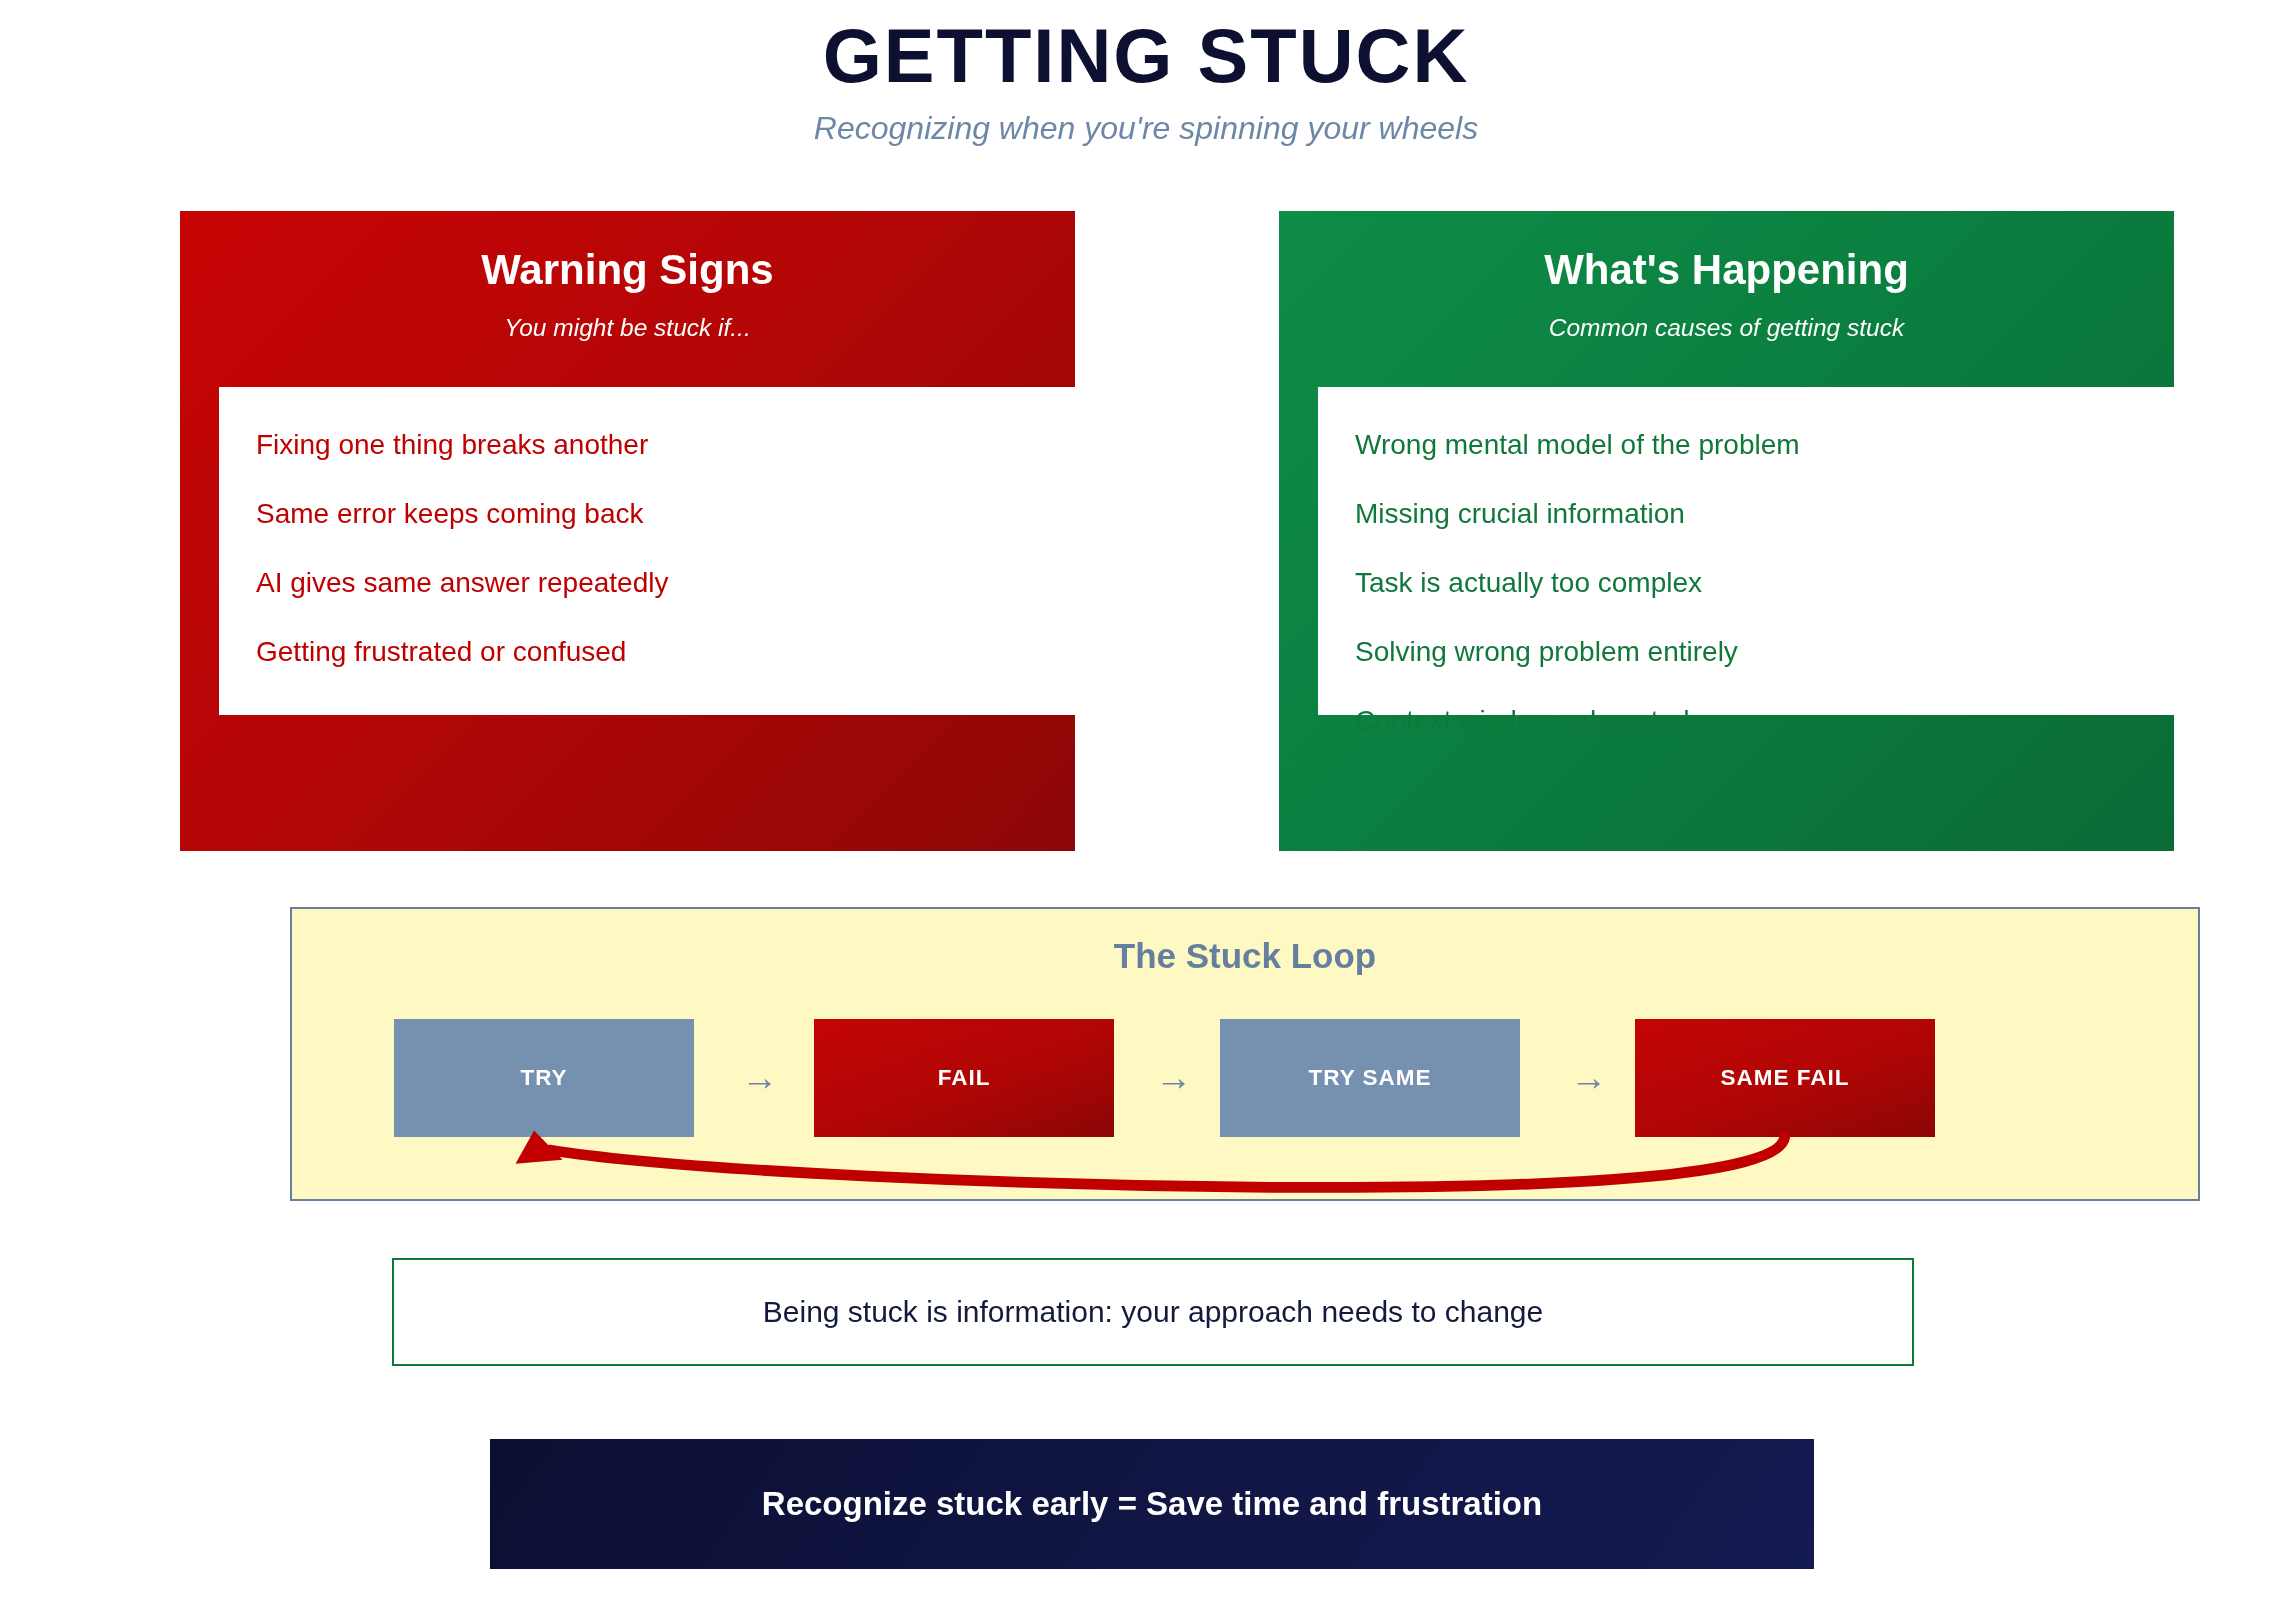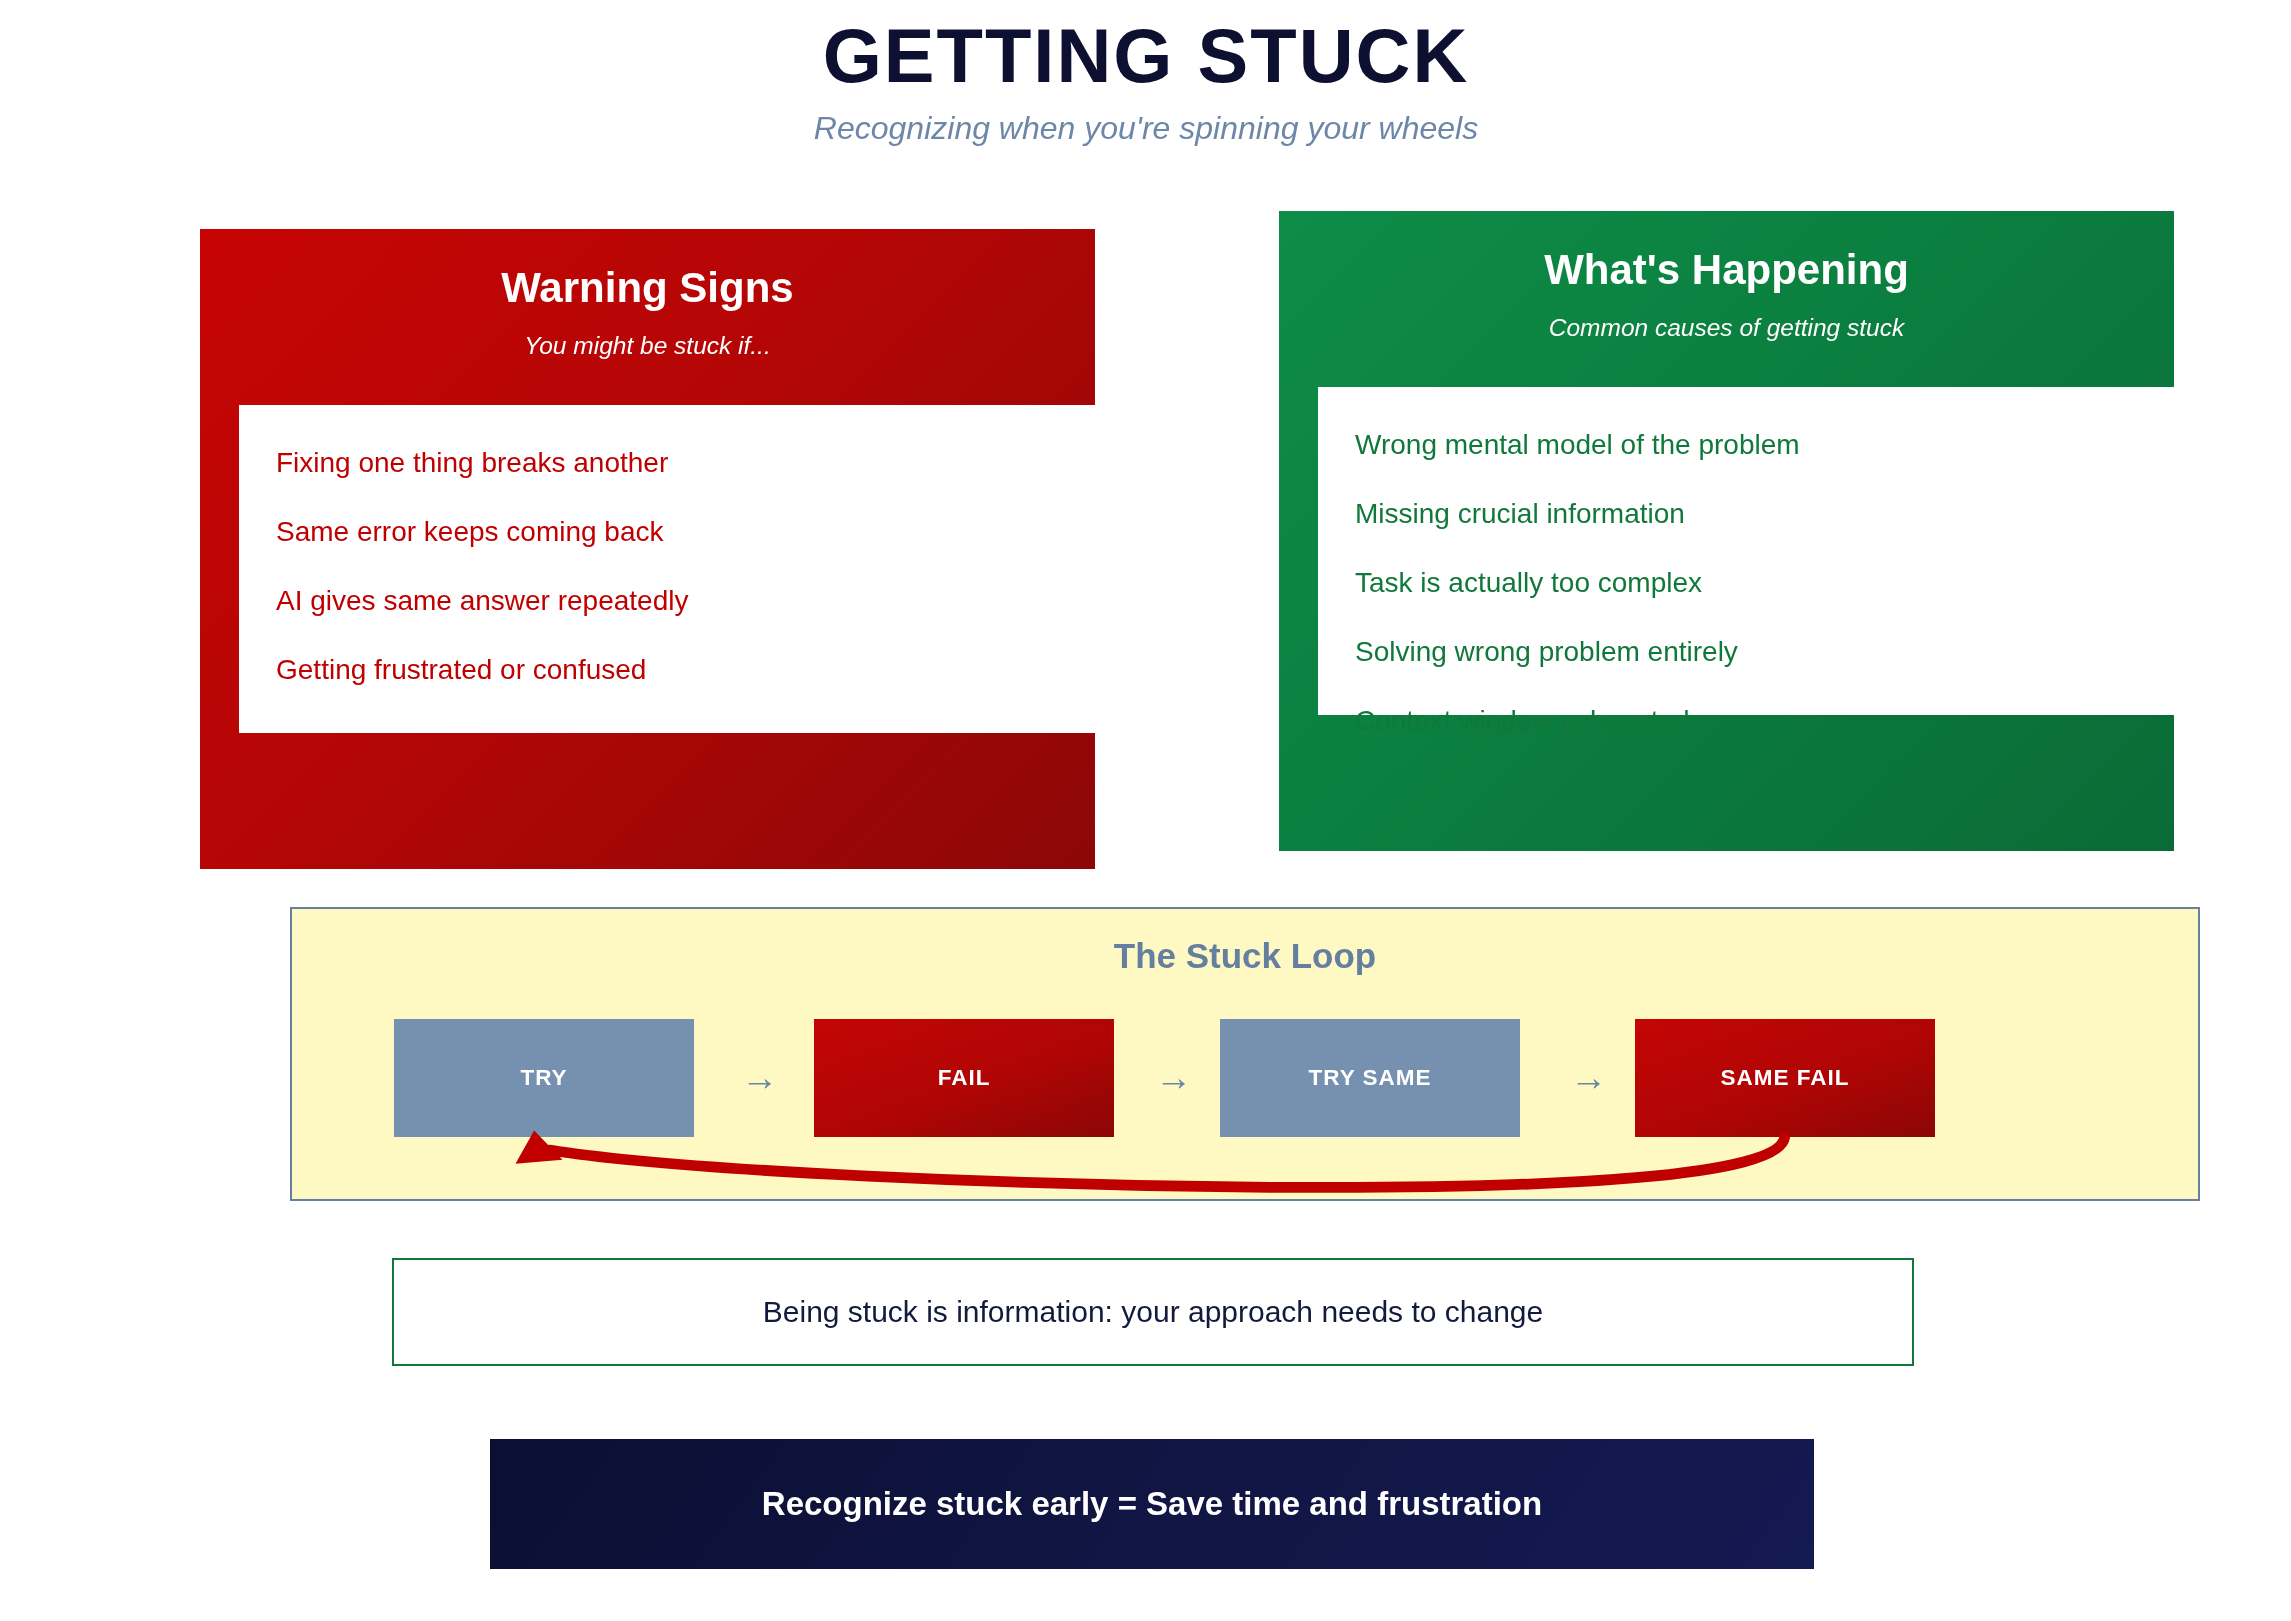--- a/index.html
+++ b/index.html
@@ -40,23 +40,22 @@
   }
 
   
   .card {
     position: absolute;
     top: 211px;
     width: 895px;
     height: 640px;
   }
   .card-warning {
-    left: 200px;
+    left: 180px;
     background: linear-gradient(135deg, #c70404 0%, #b40606 45%, #8d0707 100%);
-    margin-top: 18px;
   }
   .card-happening {
     left: 1279px;
     background: linear-gradient(135deg, #0e8c48 0%, #0b7f3f 45%, #0a6b36 100%);
   }
   .card-title {
     position: absolute;
     left: 0;
     top: 35px;
     width: 100%;

